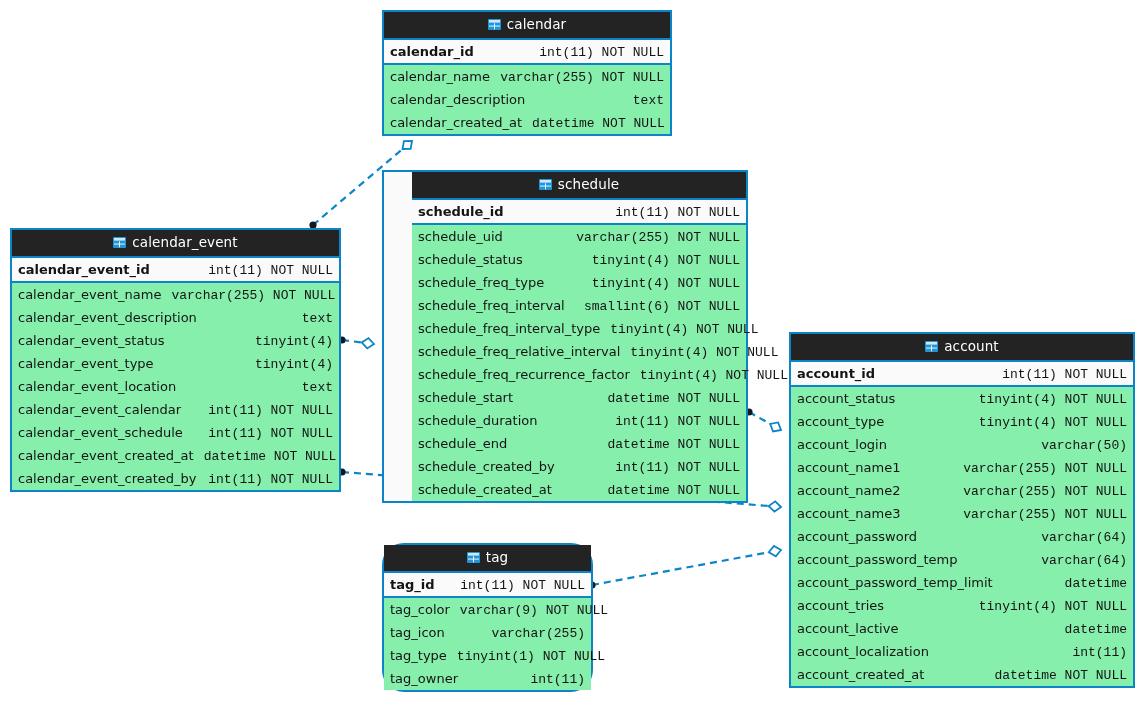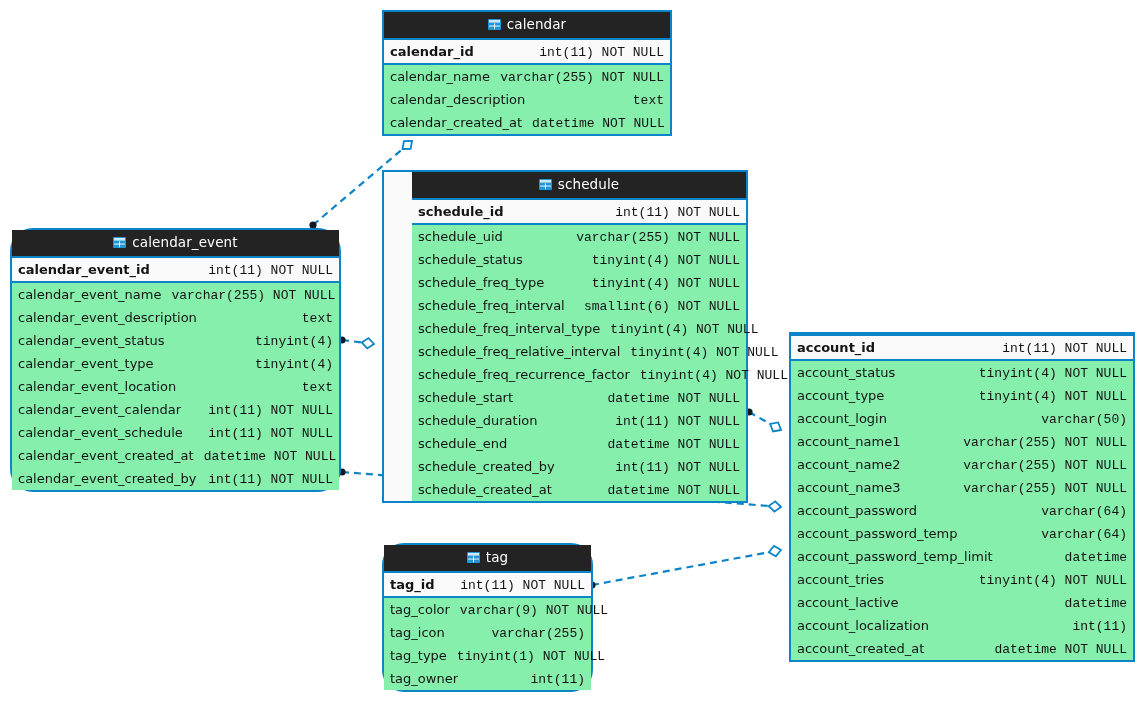--- a/index.html
+++ b/index.html
@@ -218,21 +218,21 @@
           <div class="col-row">
             <span class="col-name">schedule_created_by</span>
             <span class="col-type">int(11) NOT NULL</span>
           </div>
           <div class="col-row">
             <span class="col-name">schedule_created_at</span>
             <span class="col-type">datetime NOT NULL</span>
           </div>
         </div>
       </div>
-      <div class="entity" style="left: 10px; top: 228px; width: 331px; border-radius: 23px;">
+      <div class="entity" style="left: 10px; top: 228px; width: 331px;">
         <div class="entity-header">
           <span class="tbl-icon">
             <svg width="13" height="11" viewBox="0 0 13 11">
               <rect x="0" y="0" width="13" height="11" rx="1" fill="#2196d6"></rect>
               <rect x="1" y="1" width="11" height="2.6" fill="#cfe8f6"></rect>
               <rect x="6.1" y="4.3" width="0.9" height="6" fill="#ffffff"></rect>
               <rect x="1" y="6.6" width="11" height="0.9" fill="#ffffff"></rect>
             </svg>
           </span>
           <span class="entity-title">calendar_event</span>
@@ -276,20 +276,31 @@
             <span class="col-name">calendar_event_created_at</span>
             <span class="col-type">datetime NOT NULL</span>
           </div>
           <div class="col-row">
             <span class="col-name">calendar_event_created_by</span>
             <span class="col-type">int(11) NOT NULL</span>
           </div>
         </div>
       </div>
       <div class="entity" style="left: 789px; top: 332px; width: 346px;">
+        <div class="entity-header">
+          <span class="tbl-icon">
+            <svg width="13" height="11" viewBox="0 0 13 11">
+              <rect x="0" y="0" width="13" height="11" rx="1" fill="#2196d6"></rect>
+              <rect x="1" y="1" width="11" height="2.6" fill="#cfe8f6"></rect>
+              <rect x="6.1" y="4.3" width="0.9" height="6" fill="#ffffff"></rect>
+              <rect x="1" y="6.6" width="11" height="0.9" fill="#ffffff"></rect>
+            </svg>
+          </span>
+          <span class="entity-title">account</span>
+        </div>
         <div class="pk-section">
           <div class="col-row">
             <span class="col-name">account_id</span>
             <span class="col-type">int(11) NOT NULL</span>
           </div>
         </div>
         <div class="cols-section">
           <div class="col-row">
             <span class="col-name">account_status</span>
             <span class="col-type">tinyint(4) NOT NULL</span>

